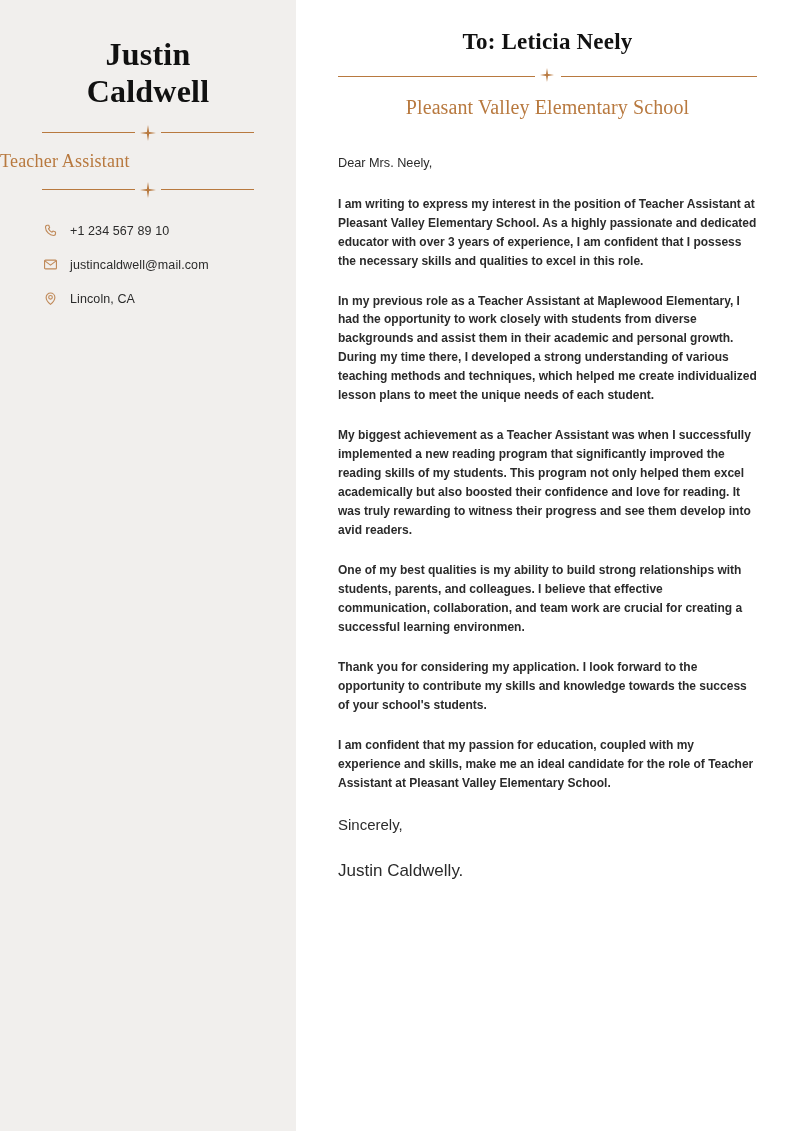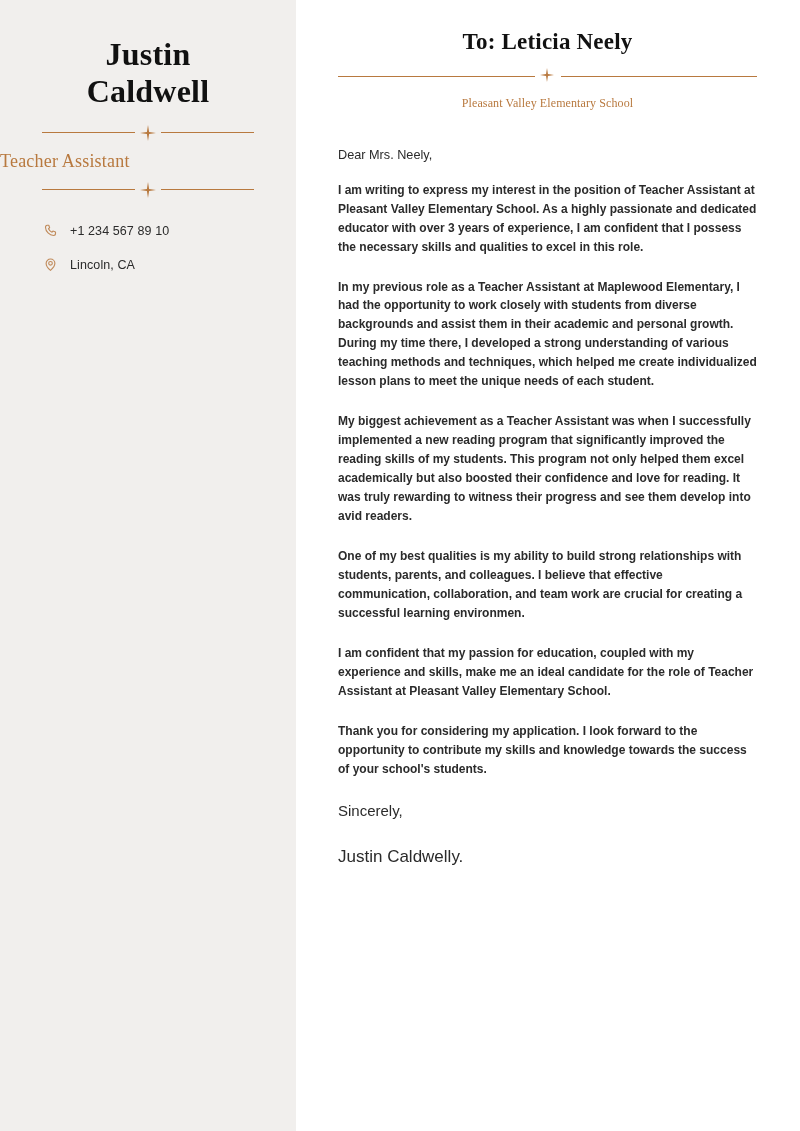--- a/index.html
+++ b/index.html
@@ -131,35 +131,35 @@
     font-size: 23px;
     color: #111111;
     text-align: center;
     letter-spacing: 0.2px;
   }
   .main-divider {
     margin: 13px 0 0 0;
   }
   .letter-org {
     font-family: "Liberation Serif", serif;
-    font-size: 12px;
+    font-size: 20px;
     color: #b8793f;
     text-align: center;
     margin-top: 12px;
     letter-spacing: 0.1px;
   }
 
   .letter-body {
     margin-top: 35px;
   }
   .salutation {
     font-size: 12.7px;
     color: #2b2b2b;
     line-height: 1.55;
-    margin-bottom: 15px;
+    margin-bottom: 21px;
   }
   .para {
     font-size: 12px;
     color: #2b2b2b;
     line-height: 1.58;
     margin: 0 0 21px 0;
     text-align: left;
     font-weight: bold;
   }
   .closing {
@@ -215,20 +215,29 @@
 
       <div class="contact-row">
         <span class="contact-icon">
           <svg width="15" height="15" viewBox="0 0 24 24" fill="none" stroke="#c08a5a" stroke-width="1.8" stroke-linecap="round" stroke-linejoin="round">
             <path d="M6.6 3.5 L9.2 3.5 L10.6 7.6 L8.8 9.1 C9.9 11.5 12 13.6 14.4 14.7 L15.9 12.9 L20 14.3 L20 16.9 C20 18.6 18.6 20 16.9 20 C10.2 19.6 4.4 13.8 4 7.1 C4 5.4 5 3.5 6.6 3.5 Z"></path>
           </svg>
         </span>
         <span class="contact-text">+1 234 567 89 10</span>
       </div>
 
+      <div class="contact-row">
+        <span class="contact-icon">
+          <svg width="15" height="15" viewBox="0 0 24 24" fill="none" stroke="#c08a5a" stroke-width="1.8" stroke-linecap="round" stroke-linejoin="round">
+            <rect x="2.5" y="5" width="19" height="14" rx="1.6"></rect>
+            <path d="M3 6.2 L12 13 L21 6.2"></path>
+          </svg>
+        </span>
+        <span class="contact-text">justincaldwell@mail.com</span>
+      </div>
 
       <div class="contact-row">
         <span class="contact-icon">
           <svg width="15" height="15" viewBox="0 0 24 24" fill="none" stroke="#c08a5a" stroke-width="1.8" stroke-linecap="round" stroke-linejoin="round">
             <path d="M12 21.5 C12 21.5 19 15.4 19 10.2 C19 6.3 15.9 3.2 12 3.2 C8.1 3.2 5 6.3 5 10.2 C5 15.4 12 21.5 12 21.5 Z"></path>
             <circle cx="12" cy="10" r="2.9"></circle>
           </svg>
         </span>
         <span class="contact-text">Lincoln, CA</span>
       </div>
@@ -251,20 +260,20 @@
     </div>
 
     <div class="letter-org">Pleasant Valley Elementary School</div>
 
     <div class="letter-body">
       <p class="salutation">Dear Mrs. Neely,</p>
       <p class="para">I am writing to express my interest in the position of Teacher Assistant at Pleasant Valley Elementary School. As a highly passionate and dedicated educator with over 3 years of experience, I am confident that I possess the necessary skills and qualities to excel in this role.</p>
       <p class="para">In my previous role as a Teacher Assistant at Maplewood Elementary, I had the opportunity to work closely with students from diverse backgrounds and assist them in their academic and personal growth. During my time there, I developed a strong understanding of various teaching methods and techniques, which helped me create individualized lesson plans to meet the unique needs of each student.</p>
       <p class="para">My biggest achievement as a Teacher Assistant was when I successfully implemented a new reading program that significantly improved the reading skills of my students. This program not only helped them excel academically but also boosted their confidence and love for reading. It was truly rewarding to witness their progress and see them develop into avid readers.</p>
       <p class="para">One of my best qualities is my ability to build strong relationships with students, parents, and colleagues. I believe that effective communication, collaboration, and team work are crucial for creating a successful learning environmen.</p>
+      <p class="para">Thank you for considering my application. I look forward to the opportunity to contribute my skills and knowledge towards the success of your school's students.</p>
       <p class="para">I am confident that my passion for education, coupled with my experience and skills, make me an ideal candidate for the role of Teacher Assistant at Pleasant Valley Elementary School.</p>
-      <p class="para">Thank you for considering my application. I look forward to the opportunity to contribute my skills and knowledge towards the success of your school's students.</p>
       <p class="closing">Sincerely,</p>
       <p class="signature">Justin Caldwelly.</p>
     </div>
 
   </main>
 </div>
 
 </body></html>

